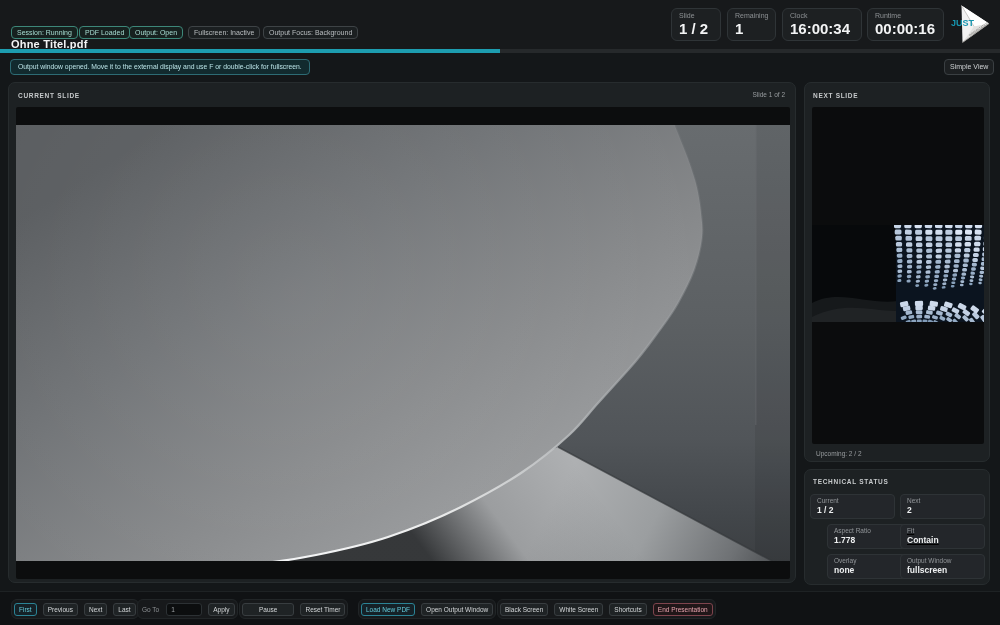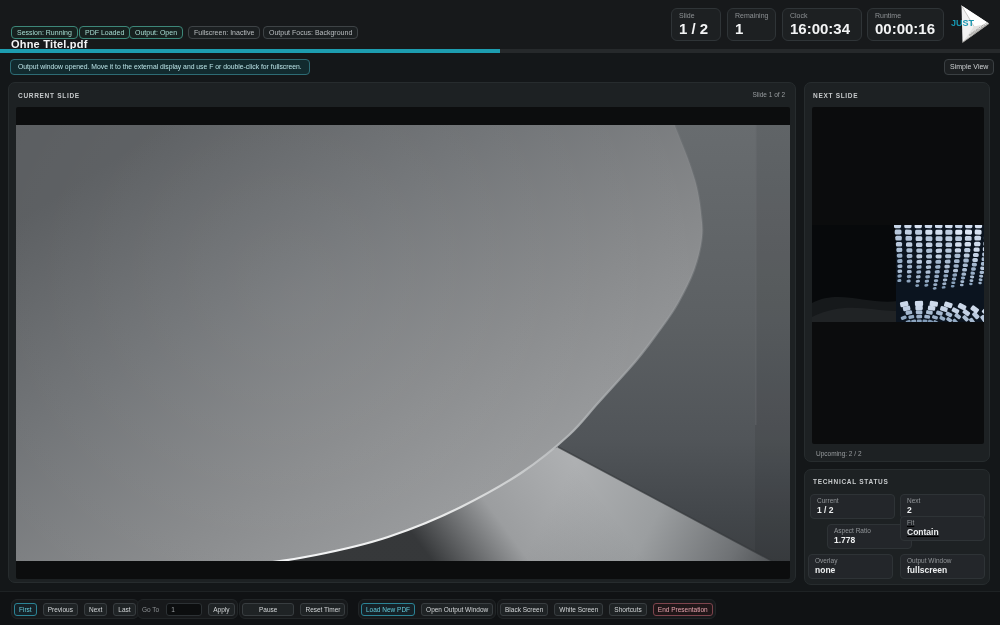--- a/index.html
+++ b/index.html
@@ -331,25 +331,25 @@
       <div class="vl">1 / 2</div>
     </div>
   <div class="tbox" style="left:95px; top:24px;">
       <div class="lb">Next</div>
       <div class="vl">2</div>
     </div>
   <div class="tbox" style="left:22px; top:54px;">
       <div class="lb">Aspect Ratio</div>
       <div class="vl">1.778</div>
     </div>
-  <div class="tbox" style="left:95px; top:46px;text-decoration:underline;">
+  <div class="tbox" style="left:95px; top:54px;text-decoration:underline;">
       <div class="lb">Fit</div>
       <div class="vl">Contain</div>
     </div>
-  <div class="tbox" style="left:3px; top:84px;">
+  <div class="tbox" style="left:22px; top:84px;">
       <div class="lb">Overlay</div>
       <div class="vl">none</div>
     </div>
   <div class="tbox" style="left:95px; top:84px;">
       <div class="lb">Output Window</div>
       <div class="vl">fullscreen</div>
     </div>
 </div>
 
 <div id="bbar">

